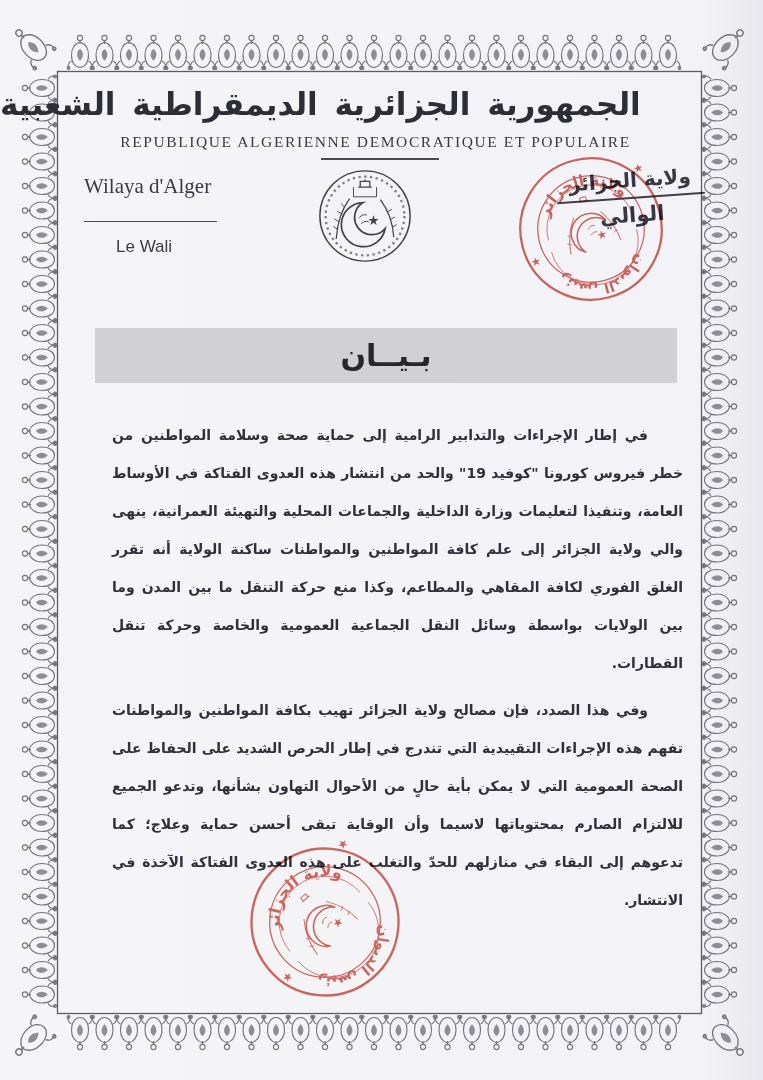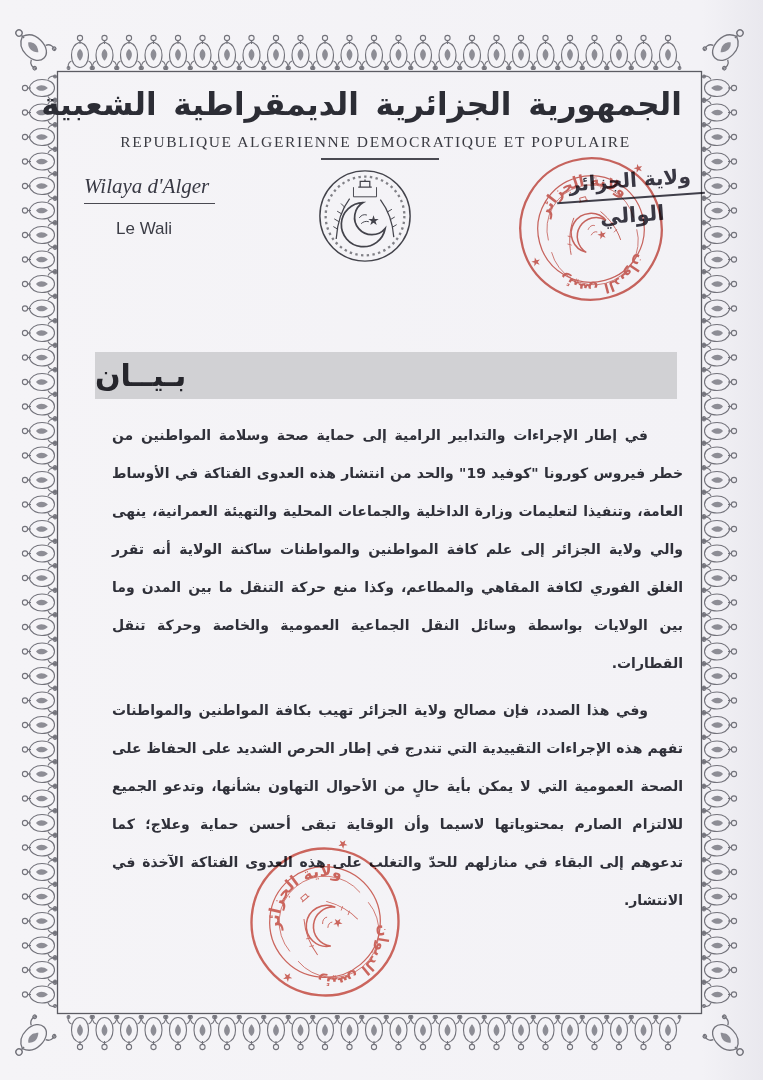--- a/index.html
+++ b/index.html
@@ -10,41 +10,41 @@
     position:relative;
     overflow:hidden;
     color:#2f3038;
   }
   .page{ position:absolute; inset:0; background:linear-gradient(90deg,#f5f4f7 0%,#f3f2f6 92%,#e9e8ee 100%); }
   #frame-svg{ position:absolute; inset:0; width:763px; height:1080px; pointer-events:none; }
 
   
   .ar-republic{
     position:absolute; top:86px; left:0; right:40px;
-    text-align:center; font-size:31px; font-weight:bold;
+    text-align:left; font-size:31px; font-weight:bold;
     color:#2c2d35; letter-spacing:1px; word-spacing:6px;
   }
   .fr-republic{
     position:absolute; top:133px; left:0; right:40px;
     text-align:center;
     font-family:"Liberation Serif", serif;
     font-size:15.5px; letter-spacing:1.6px; color:#3a3b42;padding-left:28px;
   }
   .title-rule{
     position:absolute; top:158px; left:321px; width:118px;
     border-top:2px solid #4a4a52;
   }
 
   
   .lh-left{ position:absolute; left:84px; top:174px; }
   .lh-wilaya{
     font-family:"Liberation Serif", serif;
     font-size:21px; color:#383944;
-    padding-bottom:4px; border-bottom:1.6px solid #4a4a52;
-    display:inline-block; padding-right:6px;font-style:italic;
+    padding-bottom:22px; border-bottom:1.6px solid #4a4a52;
+    display:inline-block; padding-right:6px;
   }
   .lh-wali{
     font-family:Liberation Sans, sans-serif;
     font-size:17px; color:#3c3d46; margin:15px 0 0 32px;
   }
 
   
   .lh-right{
     position:absolute; right:56px; top:168px; width:152px;
     transform:rotate(-4deg); z-index:3; mix-blend-mode:multiply;
@@ -58,23 +58,23 @@
   .emblem{ position:absolute; left:317px; top:168px; width:96px; height:96px; }
   .stamp{ position:absolute; mix-blend-mode:multiply; }
   .stamp svg{ width:100%; height:100%; overflow:visible; }
   .stamp-top{ left:515px; top:153px; width:152px; height:152px;
               transform:rotate(-15deg); color:#c9534a; opacity:.88; z-index:2; }
   .stamp-bottom{ left:246px; top:843px; width:158px; height:158px;
                  transform:rotate(-40deg); color:#d05a4f; opacity:.9; }
 
   
   .banner{
-    position:absolute; left:95px; right:86px; top:328px; height:47px;
+    position:absolute; left:95px; right:86px; top:328px; height:55px;
     background:#d1d1d4;
-    display:flex; align-items:center; justify-content:flex-start;margin-top:24px;
+    display:flex; align-items:center; justify-content:center;
   }
   .banner span{
     font-size:30px; font-weight:bold; color:#26262c; letter-spacing:1px;
   }
 
   
   .doc-body{
     position:absolute; left:80px; right:80px; top:416px;
     direction:rtl; text-align:justify;
     font-size:14px; font-weight:bold; line-height:38px; color:#2f3039;margin-left:32px;

